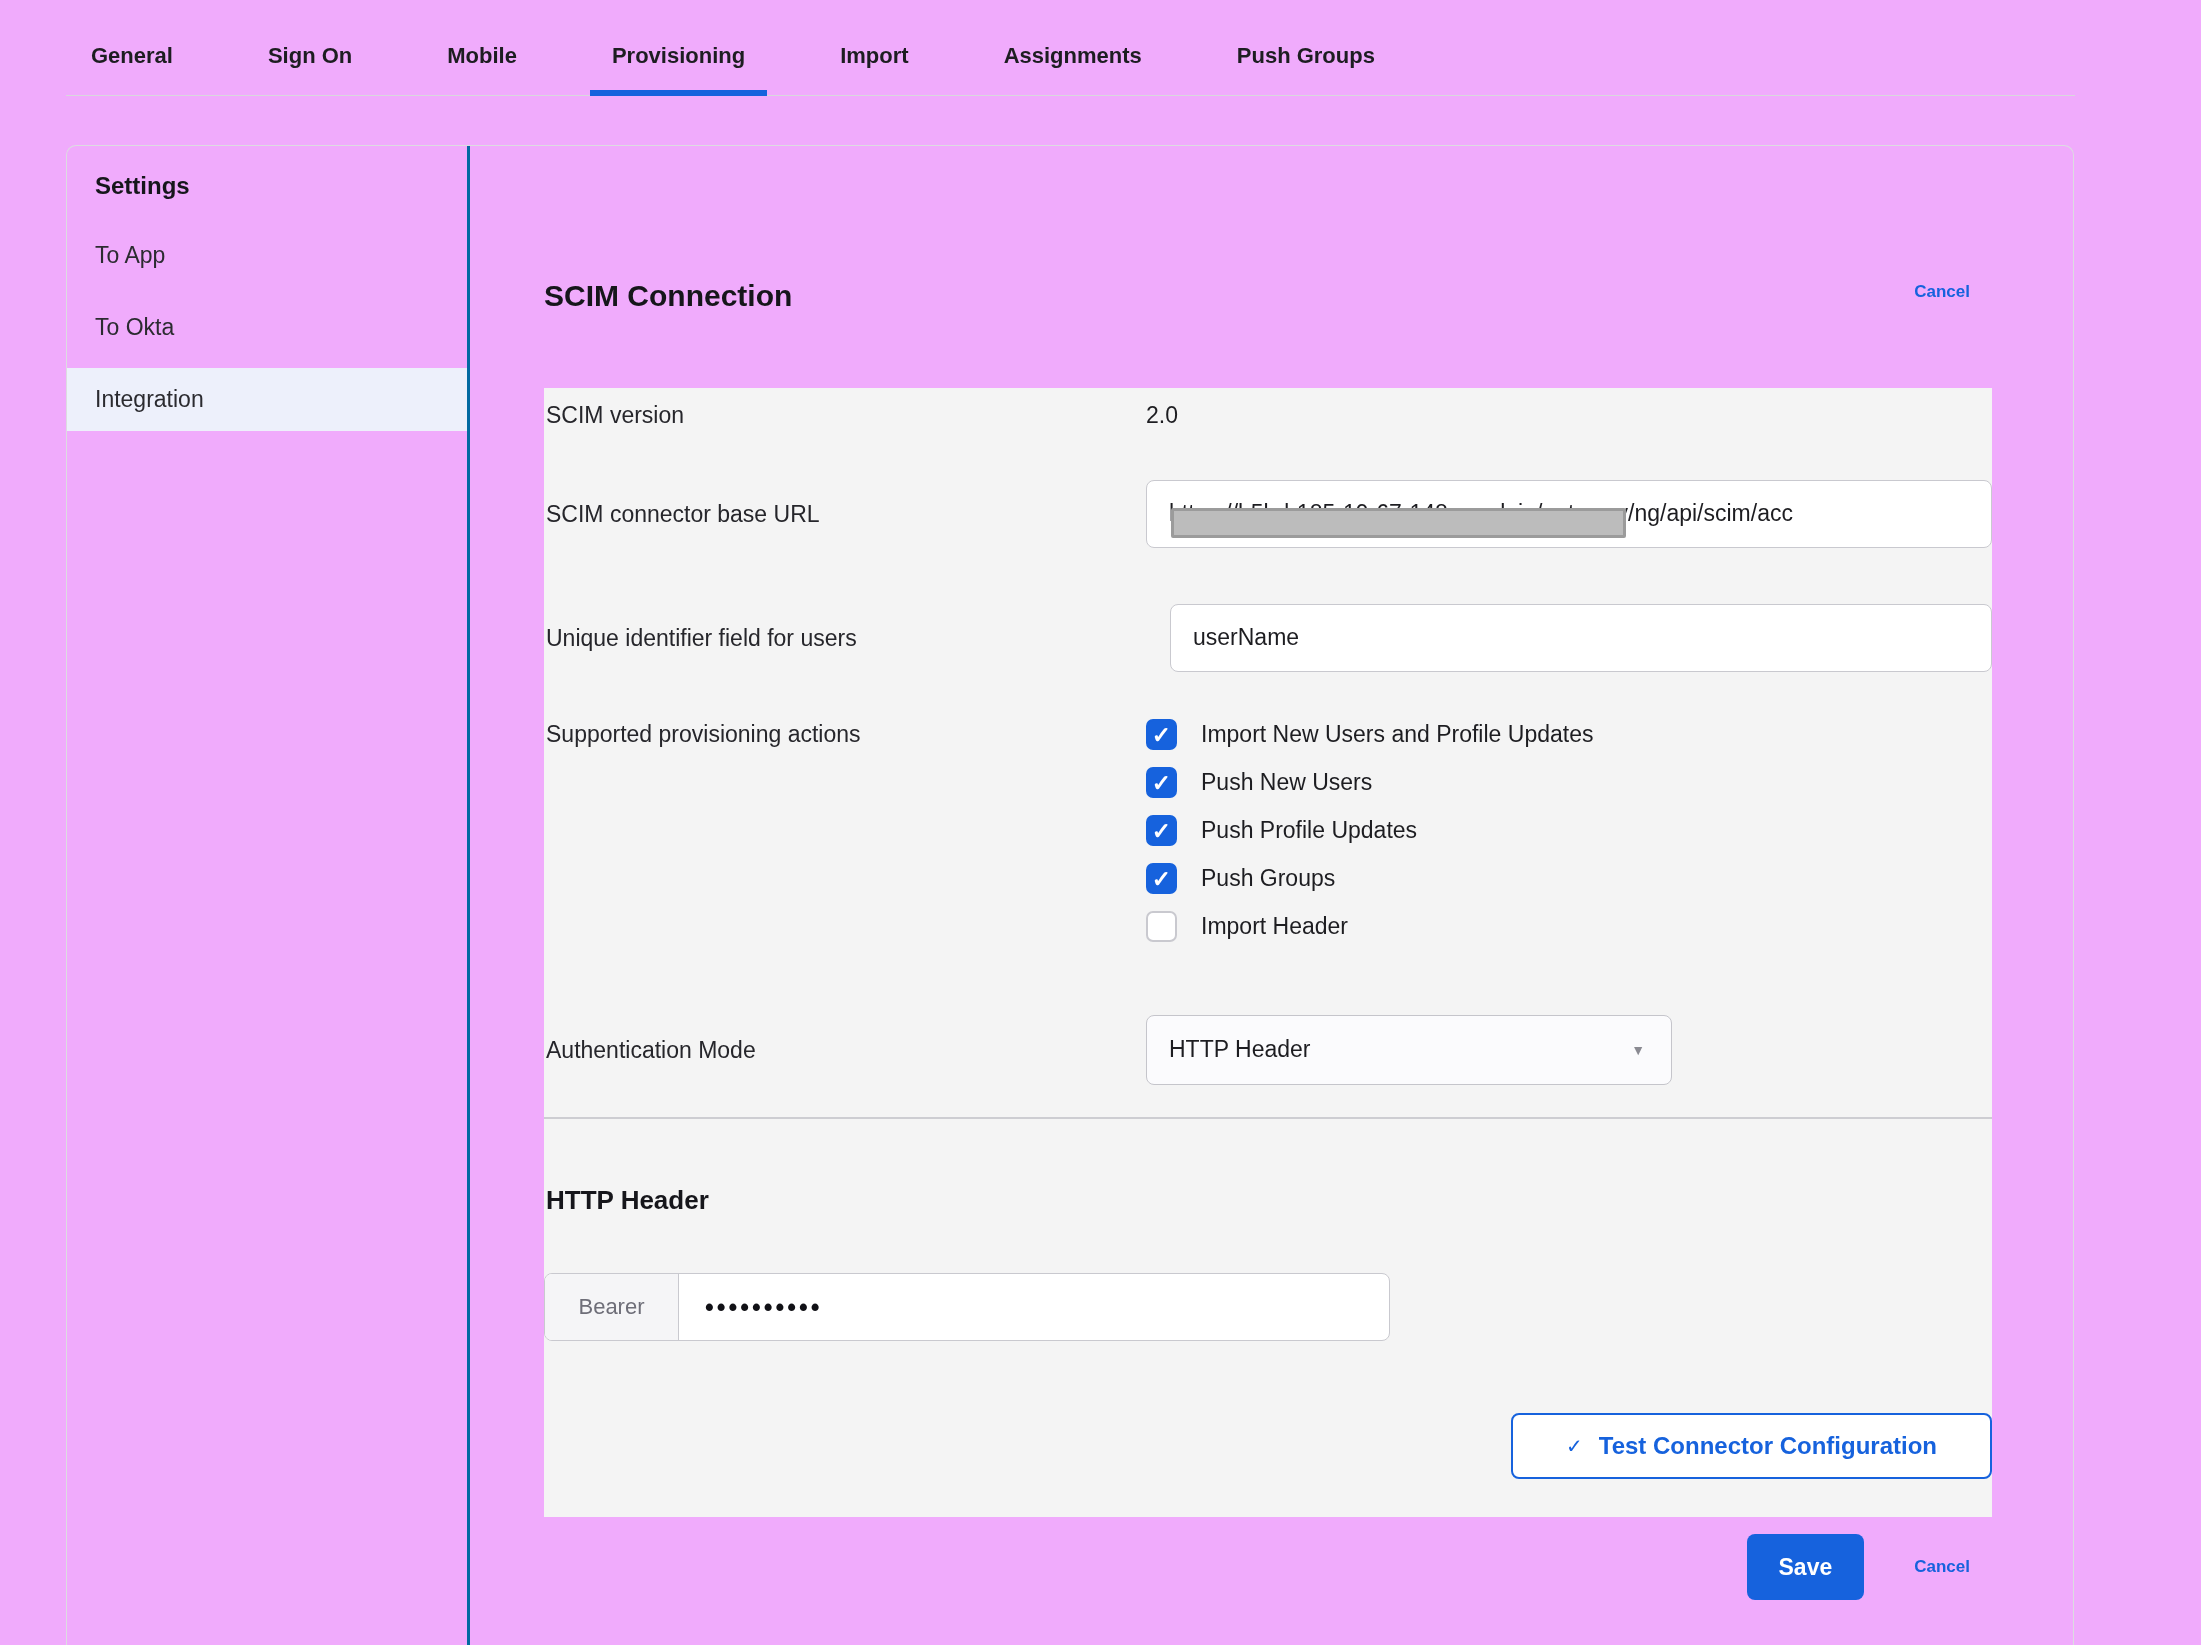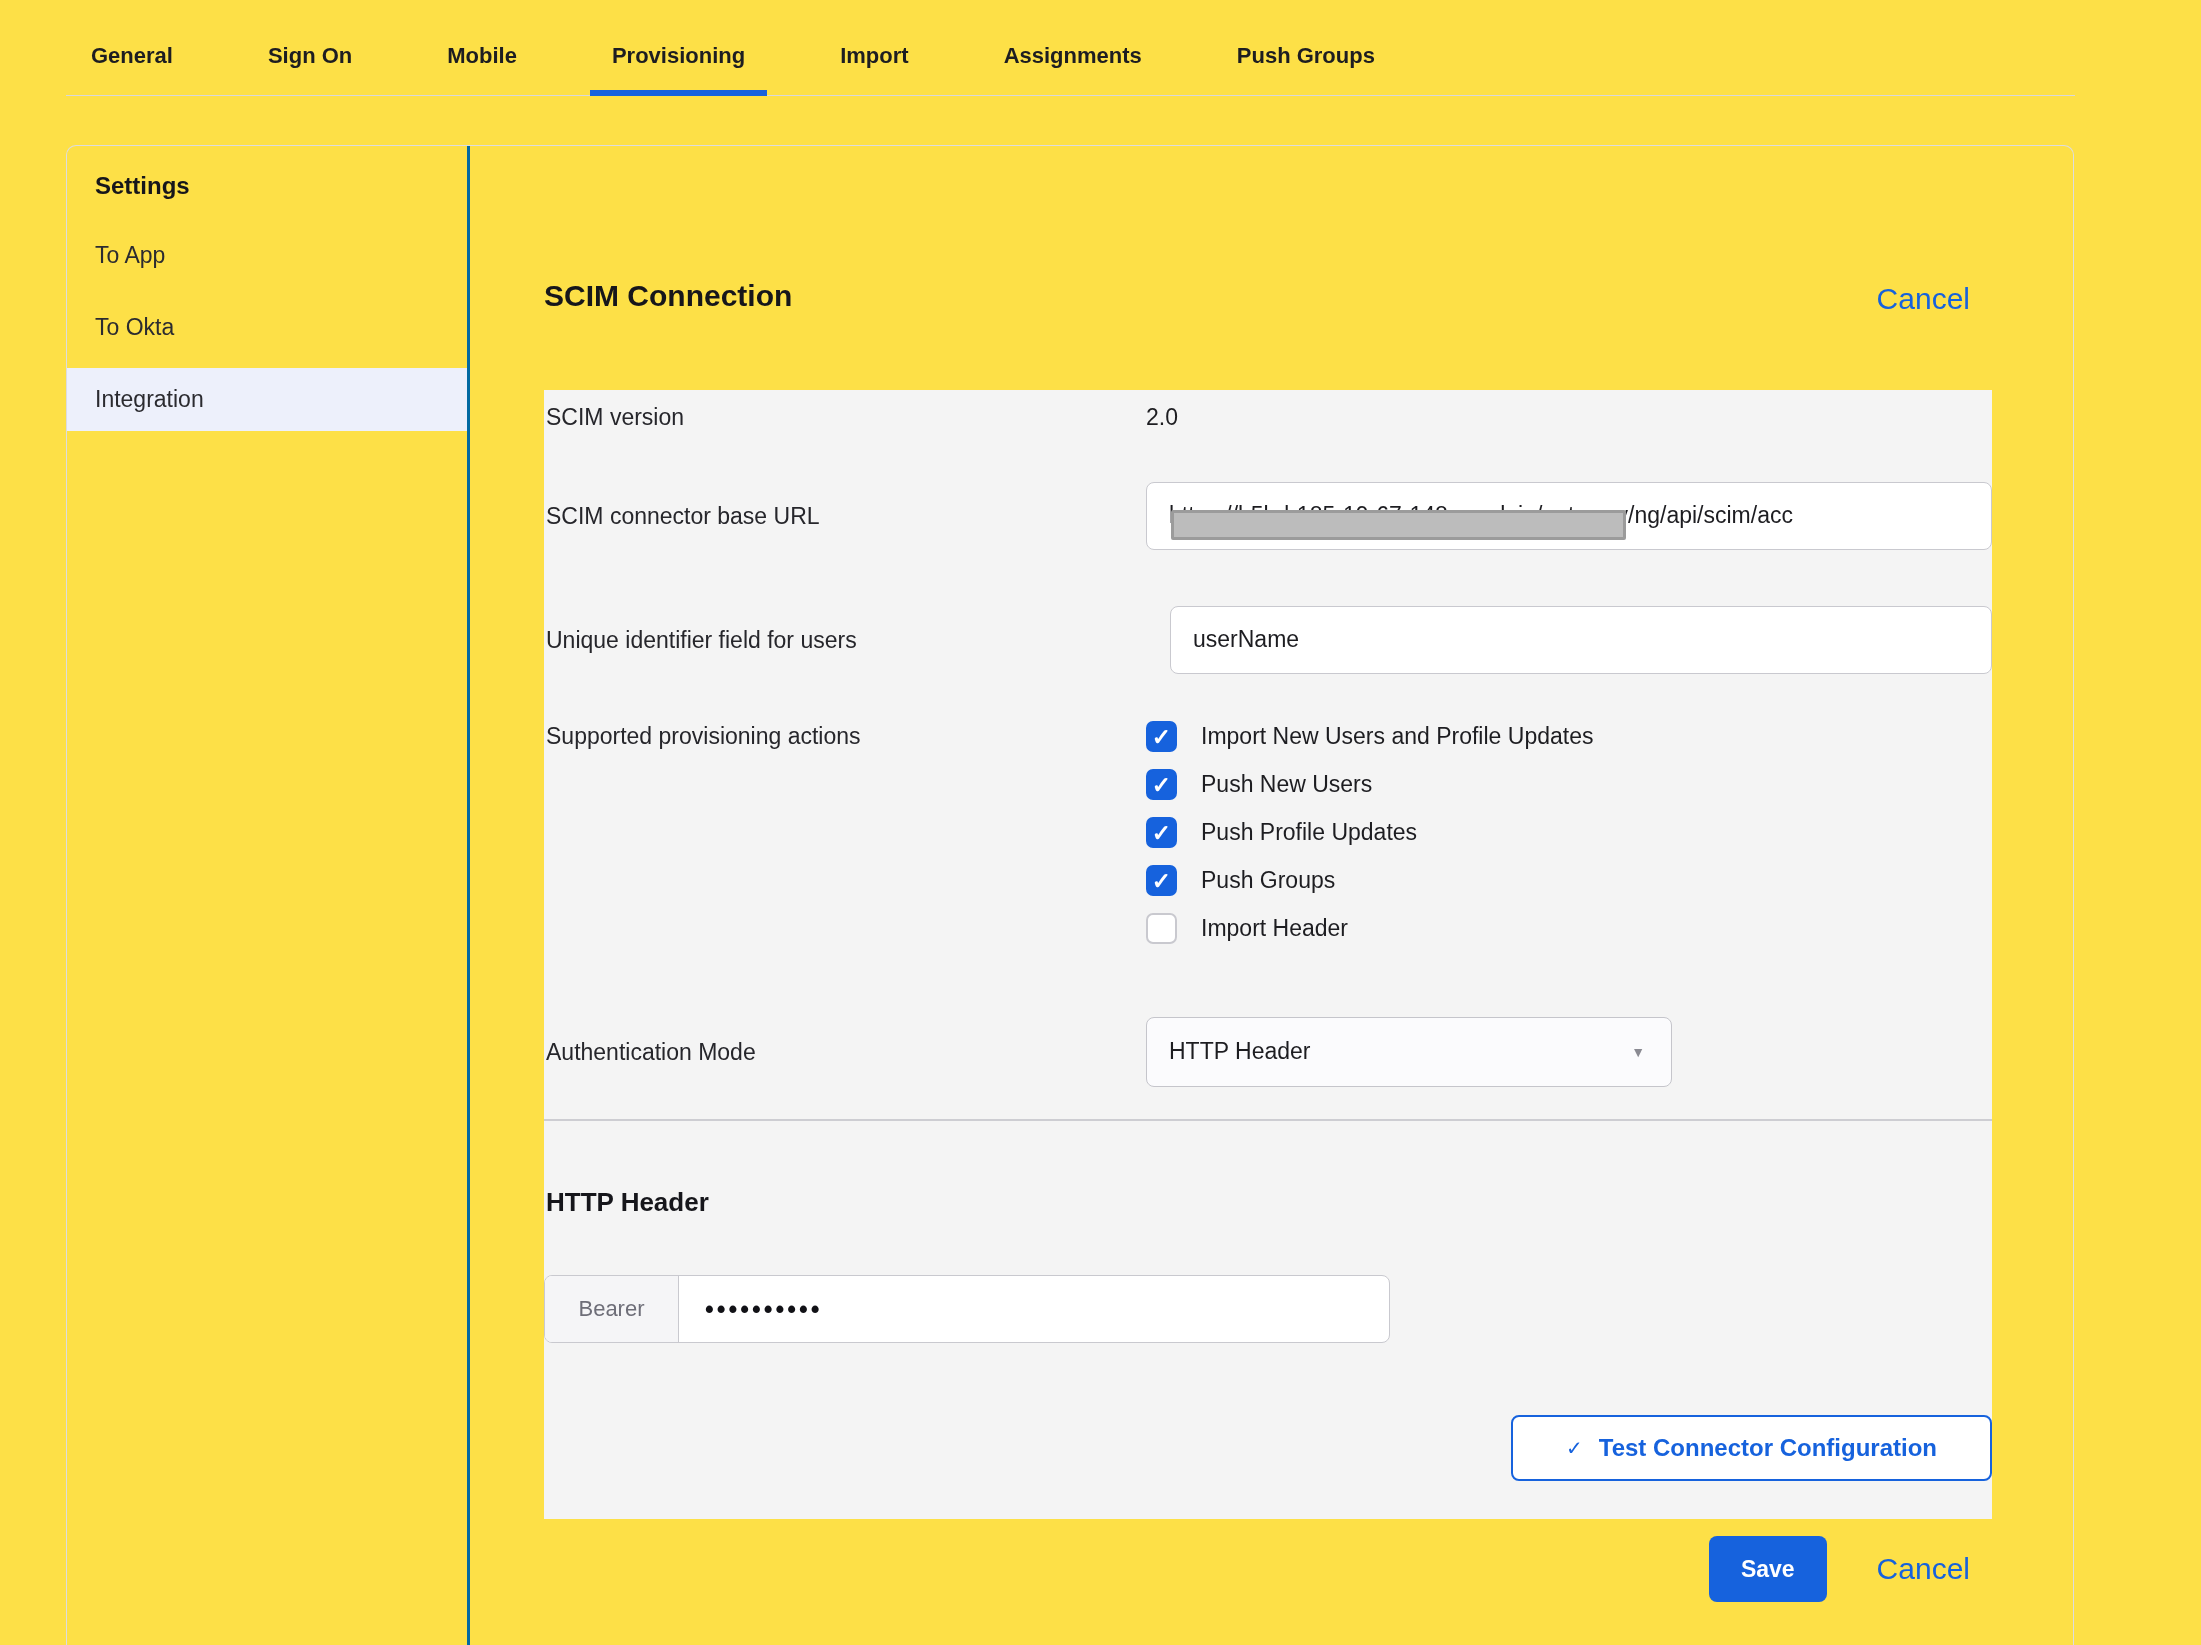--- a/index.html
+++ b/index.html
@@ -1,18 +1,18 @@
 <!DOCTYPE html>
 <html style="--accent: #1662dd;"><head>
 <meta charset="utf-8">
 <style>
   * { margin:0; padding:0; box-sizing:border-box; }
   html,body { background:#ffffff; }
   body { font-family:"Liberation Sans", sans-serif; color:#1d1d21; }
-  .page { position:relative; width:2201px; height:1645px; background:#fde047; overflow:hidden; }
+  .page { position:relative; width:2201px; height:1645px; background:#f0abfc; overflow:hidden; }
 
   
   .tabbar { position:absolute; left:66px; top:0; width:2009px; height:96px;
             border-bottom:1px solid #d8d8dc; display:flex; align-items:flex-end;
             gap:95px; padding-left:25px; }
   .tab { position:relative; font-size:22px; font-weight:bold; color:#1d1d21;
          padding-bottom:26px; cursor:pointer; white-space:nowrap; }
   .tab.active::after { content:""; position:absolute; left:-22px; right:-22px;
          bottom:-1px; height:6px; background:var(--accent); }
 
@@ -26,21 +26,21 @@
   .sidebar-title { padding:26px 0 0 28px; font-size:24px; font-weight:bold; color:#16161b; }
   .sidebar-list { margin-top:24px; }
   .sidebar-item { height:63px; line-height:63px; padding-left:28px; font-size:23px;
                   color:#2b2b30; margin-bottom:9px; cursor:pointer; }
   .sidebar-item.selected { background:#edf0fb; }
 
   
   .main { position:absolute; left:404px; top:0; right:0; bottom:0; padding:132px 0 0 73px; }
   .main-header { width:1448px; display:flex; justify-content:space-between; align-items:flex-start; }
   .page-title { font-size:30px; font-weight:bold; color:#16161b; line-height:36px; }
-  .link { color:var(--accent); font-size:30px; font-weight:normal; cursor:pointer; text-decoration:none;text-align:right; }
+  .link { color:var(--accent); font-size:17px; font-weight:bold; cursor:pointer; text-decoration:none;text-align:right; }
   .main-header .link { padding-right:22px; padding-top:4px; }
 
   
   .panel { width:1448px; margin-top:74px; background:#f4f4f4; padding-bottom:38px; }
   .form-row { display:flex; align-items:center; }
   .form-label { width:602px; font-size:23px; color:#26262b; padding-left:2px; flex:none; }
   .form-value { flex:1; min-width:0; }
 
   .row-version { padding-top:12px; height:42px; }
   .plain-value { font-size:23px; color:#1d1d21; }

